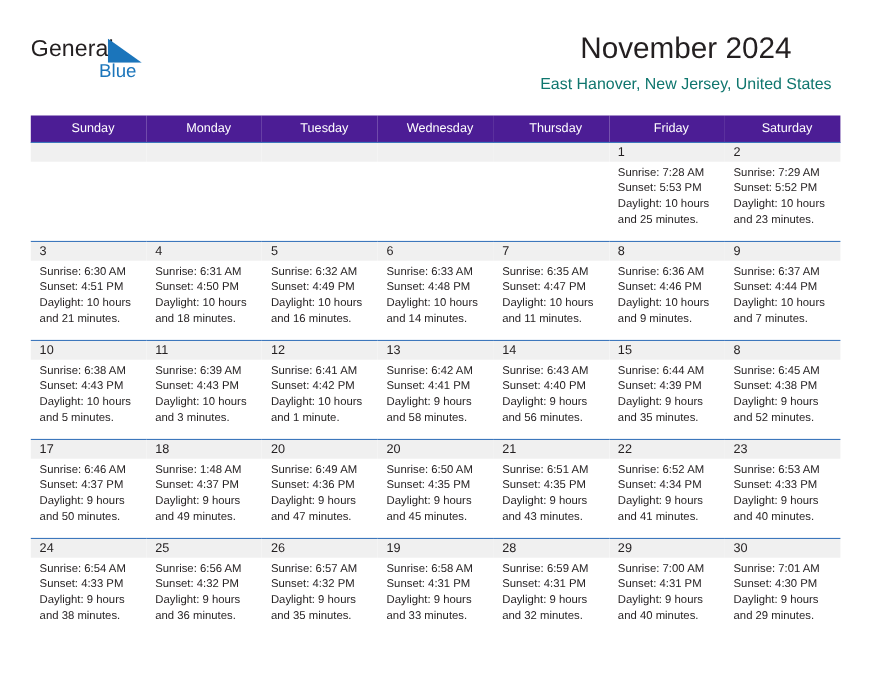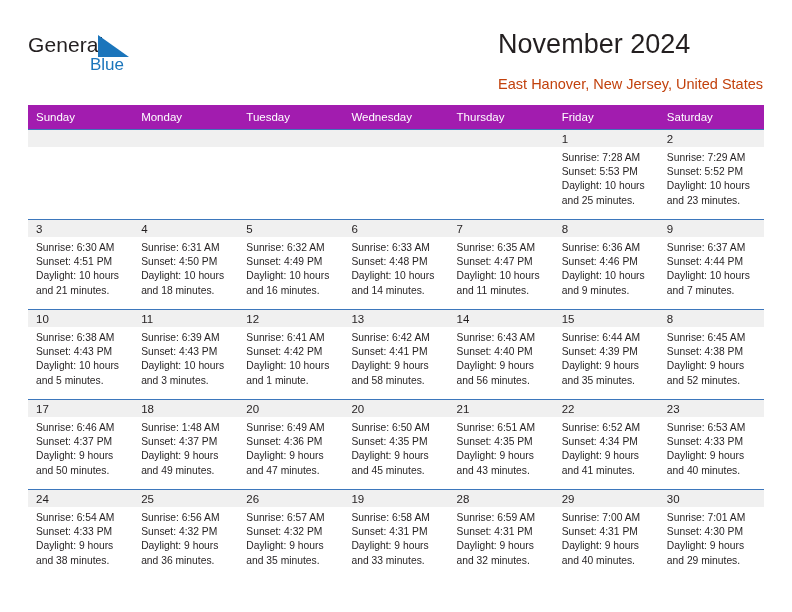--- a/index.html
+++ b/index.html
@@ -57,53 +57,53 @@
     position: absolute;
     left: 62px;
     top: 20px;
     font-size: 17px;
     color: #1b75bb;
     line-height: 24px;
     font-family: "Liberation Sans", sans-serif;
   }
   .title-block {
     position: absolute;
-    right: 1px;
+    right: 8px;
     top: 0;
-    text-align: left;
+    text-align: center;
   }
   .cal-title {
     font-size: 27px;
     color: #231f20;
     line-height: 32px;
     white-space: nowrap;
   }
   .cal-subtitle {
-    margin-top: 15px;
+    margin-top: 8px;
     font-size: 14.5px;
-    color: #c2410c;
+    color: #0f766e;
     line-height: 18px;
     white-space: nowrap;
   }
 
   
   .calendar {
     position: absolute;
     left: 28px;
     top: 105px;
     width: 736px;
     border-collapse: collapse;
     table-layout: fixed;
   }
   .calendar th {
-    background: #a21caf;
+    background: #4c1d95;
     color: #ffffff;
     font-size: 11.5px;
     font-weight: normal;
-    text-align: left;
+    text-align: center;
     padding: 6px 0 6px 8px;
     height: 21px;
     box-sizing: border-box;
   }
   .calendar td {
     vertical-align: top;
     padding: 0;
     border-top: 1.5px solid #3d77bc;
     height: 90px;
     box-sizing: border-box;

